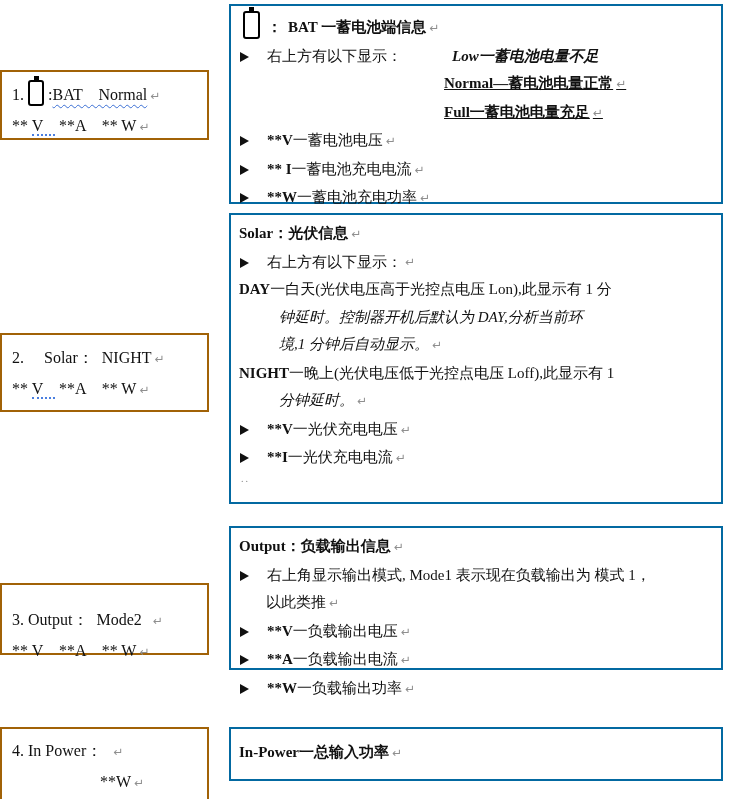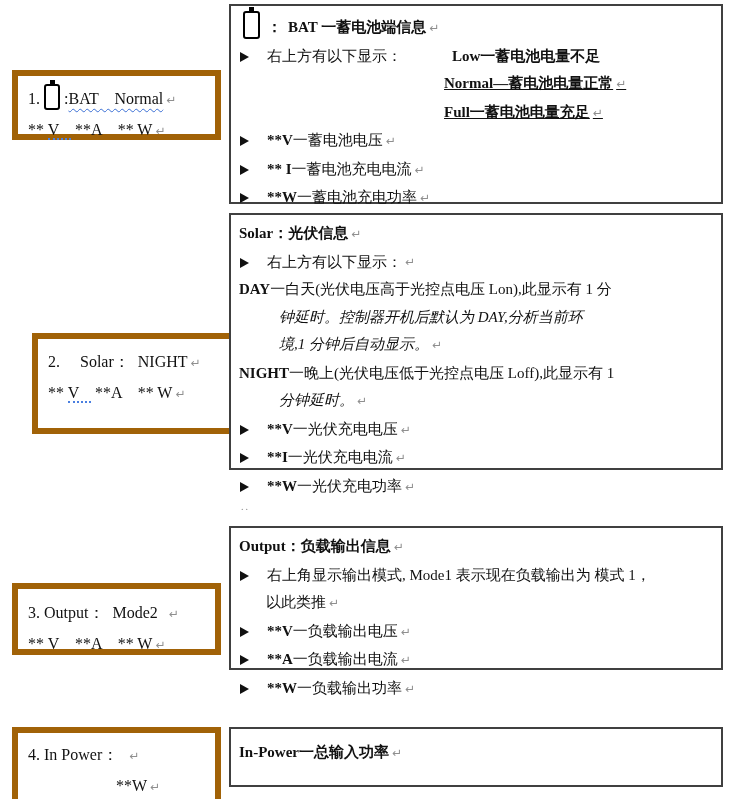--- a/index.html
+++ b/index.html
@@ -3,42 +3,42 @@
 <meta charset="utf-8">
 <style>
   html,body { margin:0; padding:0; background:#ffffff; }
   .page {
     position:relative; width:730px; height:799px; background:#ffffff;
     font-family:"Liberation Serif","DejaVu Serif",serif; color:#111;
     overflow:hidden;
   }
   
   .lpanel {
-    position:absolute; left:12px; width:209px; box-sizing:border-box;
-    border:6px solid #a16207; background:#fff;
+    position:absolute; left:0; width:209px; box-sizing:border-box;
+    border:2px solid #a16207; background:#fff;
     font-size:16px; line-height:29px; padding:8px 4px 0 10px;
   }
   .rpanel {
     position:absolute; left:229px; width:494px; box-sizing:border-box;
-    border:2px solid #404040; background:#fff;
+    border:2px solid #0369a1; background:#fff;
     font-size:15px; padding:5px 8px 0 8px;
   }
   .rl { line-height:27.5px; }
   .b  { font-weight:bold; }
   .pre { white-space:pre; }
   
   .brow { display:flex; align-items:flex-start; }
   .arrow {
     flex:0 0 auto; width:0; height:0; display:inline-block;
     border-top:5px solid transparent; border-bottom:5px solid transparent;
     border-left:9px solid #111; margin:9px 0 0 1px;
   }
   .btext { margin-left:18px; white-space:pre; }
   
-  .lvl0 { margin-left:50px; }
+  .lvl0 { margin-left:50px;font-style:italic; }
   .lvl  { margin-left:205px;text-decoration:underline; }
   .ind  { margin-left:40px;font-style:italic; }
   .ind2 { margin-left:27px; }
   .w-ind { margin-left:88px; }
   
   .bat {
     display:inline-block; position:relative; width:12px; height:22px;
     border:2px solid #000; border-radius:3px; background:#fff;
     vertical-align:-6px; margin:0 4px 0 4px;
   }
@@ -74,30 +74,30 @@
 
   <div class="lpanel" style="top:70px;height:70px;">
     <div>
       <span class="pre">1.</span><span class="bat"></span><span class="pre">:</span><span class="pre wavy-blue">BAT    Normal</span><span class="ret">↵</span>
     </div>
     <div>
       <span class="pre">** </span><span class="pre dotted-v">V   </span><span class="pre"> **A    ** W</span><span class="ret">↵</span>
     </div>
   </div>
 
-  <div class="lpanel" style="top:333px;height:101px;margin-left:20px;">
+  <div class="lpanel" style="top:333px;height:79px;">
     <div>
       <span class="pre">2.     Solar：  NIGHT</span><span class="ret">↵</span>
     </div>
     <div>
       <span class="pre">** </span><span class="pre dotted-v">V   </span><span class="pre"> **A    ** W</span><span class="ret">↵</span>
     </div>
   </div>
 
-  <div class="lpanel" style="top:583px;height:72px;padding-top:9px;">
+  <div class="lpanel" style="top:583px;height:72px;padding-top:20px;">
     <div>
       <span class="pre">3. Output：  Mode2  </span><span class="ret">↵</span>
     </div>
     <div>
       <span class="pre">** V    **A    ** W</span><span class="ret">↵</span>
     </div>
   </div>
 
   <div class="lpanel" style="top:727px;height:84px;padding-top:7px;">
     <div>
@@ -130,21 +130,21 @@
     <div class="rl brow">
       <span class="arrow"></span>
       <span class="btext"><span class="b">** I</span><span>一蓄电池充电电流</span><span class="ret">↵</span></span>
     </div>
     <div class="rl brow">
       <span class="arrow"></span>
       <span class="btext"><span class="b">**W</span><span>一蓄电池充电功率</span><span class="ret">↵</span></span>
     </div>
   </div>
 
-  <div class="rpanel" style="top:213px;height:257px;">
+  <div class="rpanel" style="top:213px;height:291px;">
     <div class="rl">
       <span class="b">Solar：光伏信息</span><span class="ret">↵</span>
     </div>
     <div class="rl brow">
       <span class="arrow"></span>
       <span class="btext">右上方有以下显示：</span>
       <span class="ret">↵</span>
     </div>
     <div class="rl">
       <span class="b">DAY</span><span>一白天(光伏电压高于光控点电压 Lon),此显示有 1 分</span>
@@ -162,24 +162,20 @@
       <span>分钟延时。</span><span class="ret">↵</span>
     </div>
     <div class="rl brow">
       <span class="arrow"></span>
       <span class="btext"><span class="b">**V</span><span>一光伏充电电压</span><span class="ret">↵</span></span>
     </div>
     <div class="rl brow">
       <span class="arrow"></span>
       <span class="btext"><span class="b">**I</span><span>一光伏充电电流</span><span class="ret">↵</span></span>
     </div>
-    <div class="rl brow">
-      <span class="arrow"></span>
-      <span class="btext"><span class="b">**W</span><span>一光伏充电功率</span><span class="ret">↵</span></span>
-    </div>
     <div class="stray">..</div>
   </div>
 
   <div class="rpanel" style="top:526px;height:144px;">
     <div class="rl">
       <span class="b">Output：负载输出信息</span><span class="ret">↵</span>
     </div>
     <div class="rl brow">
       <span class="arrow"></span>
       <span class="btext">右上角显示输出模式, Mode1 表示现在负载输出为 模式 1，</span>
@@ -194,19 +190,19 @@
     <div class="rl brow">
       <span class="arrow"></span>
       <span class="btext"><span class="b">**A</span><span>一负载输出电流</span><span class="ret">↵</span></span>
     </div>
     <div class="rl brow">
       <span class="arrow"></span>
       <span class="btext"><span class="b">**W</span><span>一负载输出功率</span><span class="ret">↵</span></span>
     </div>
   </div>
 
-  <div class="rpanel" style="top:727px;height:60px;padding-top:10px;">
+  <div class="rpanel" style="top:727px;height:54px;padding-top:10px;">
     <div class="rl">
       <span class="b">In-Power一总输入功率</span><span class="ret">↵</span>
     </div>
   </div>
 
 </div>
 
 </body></html>

